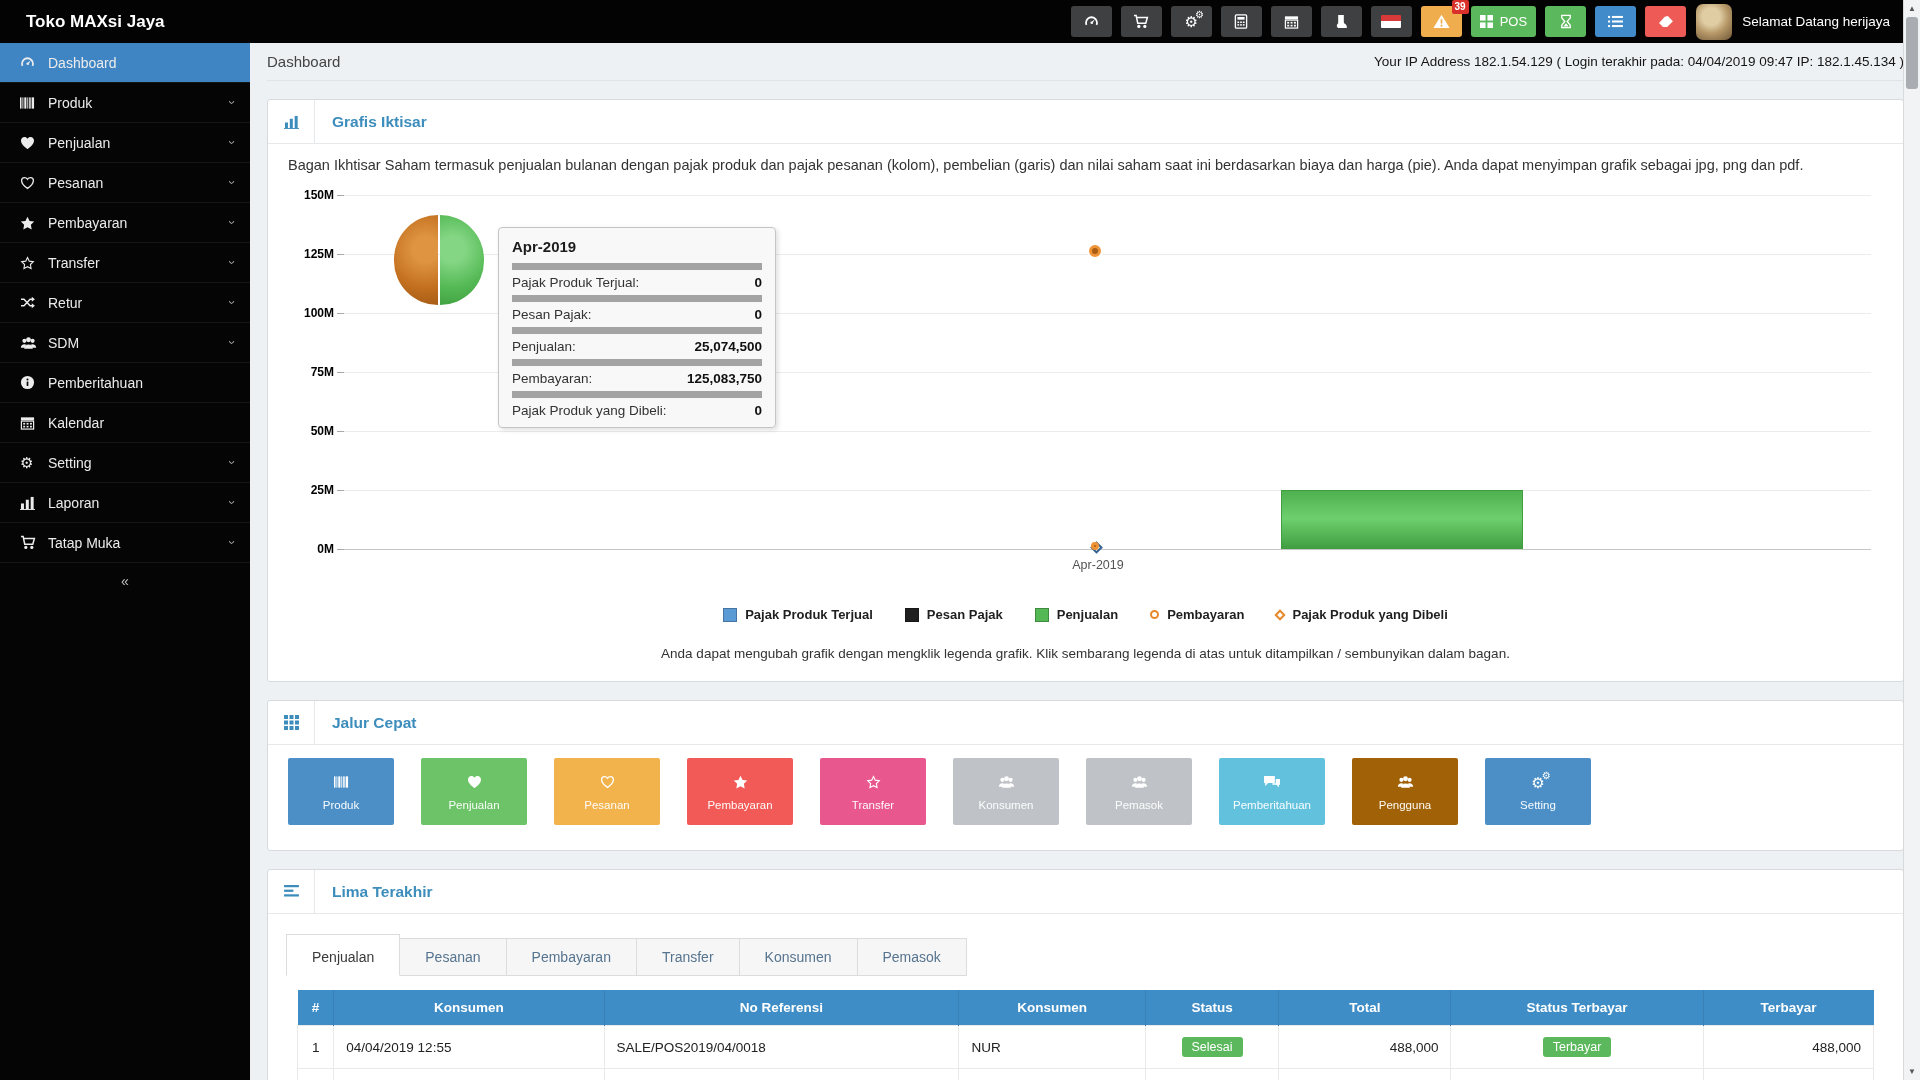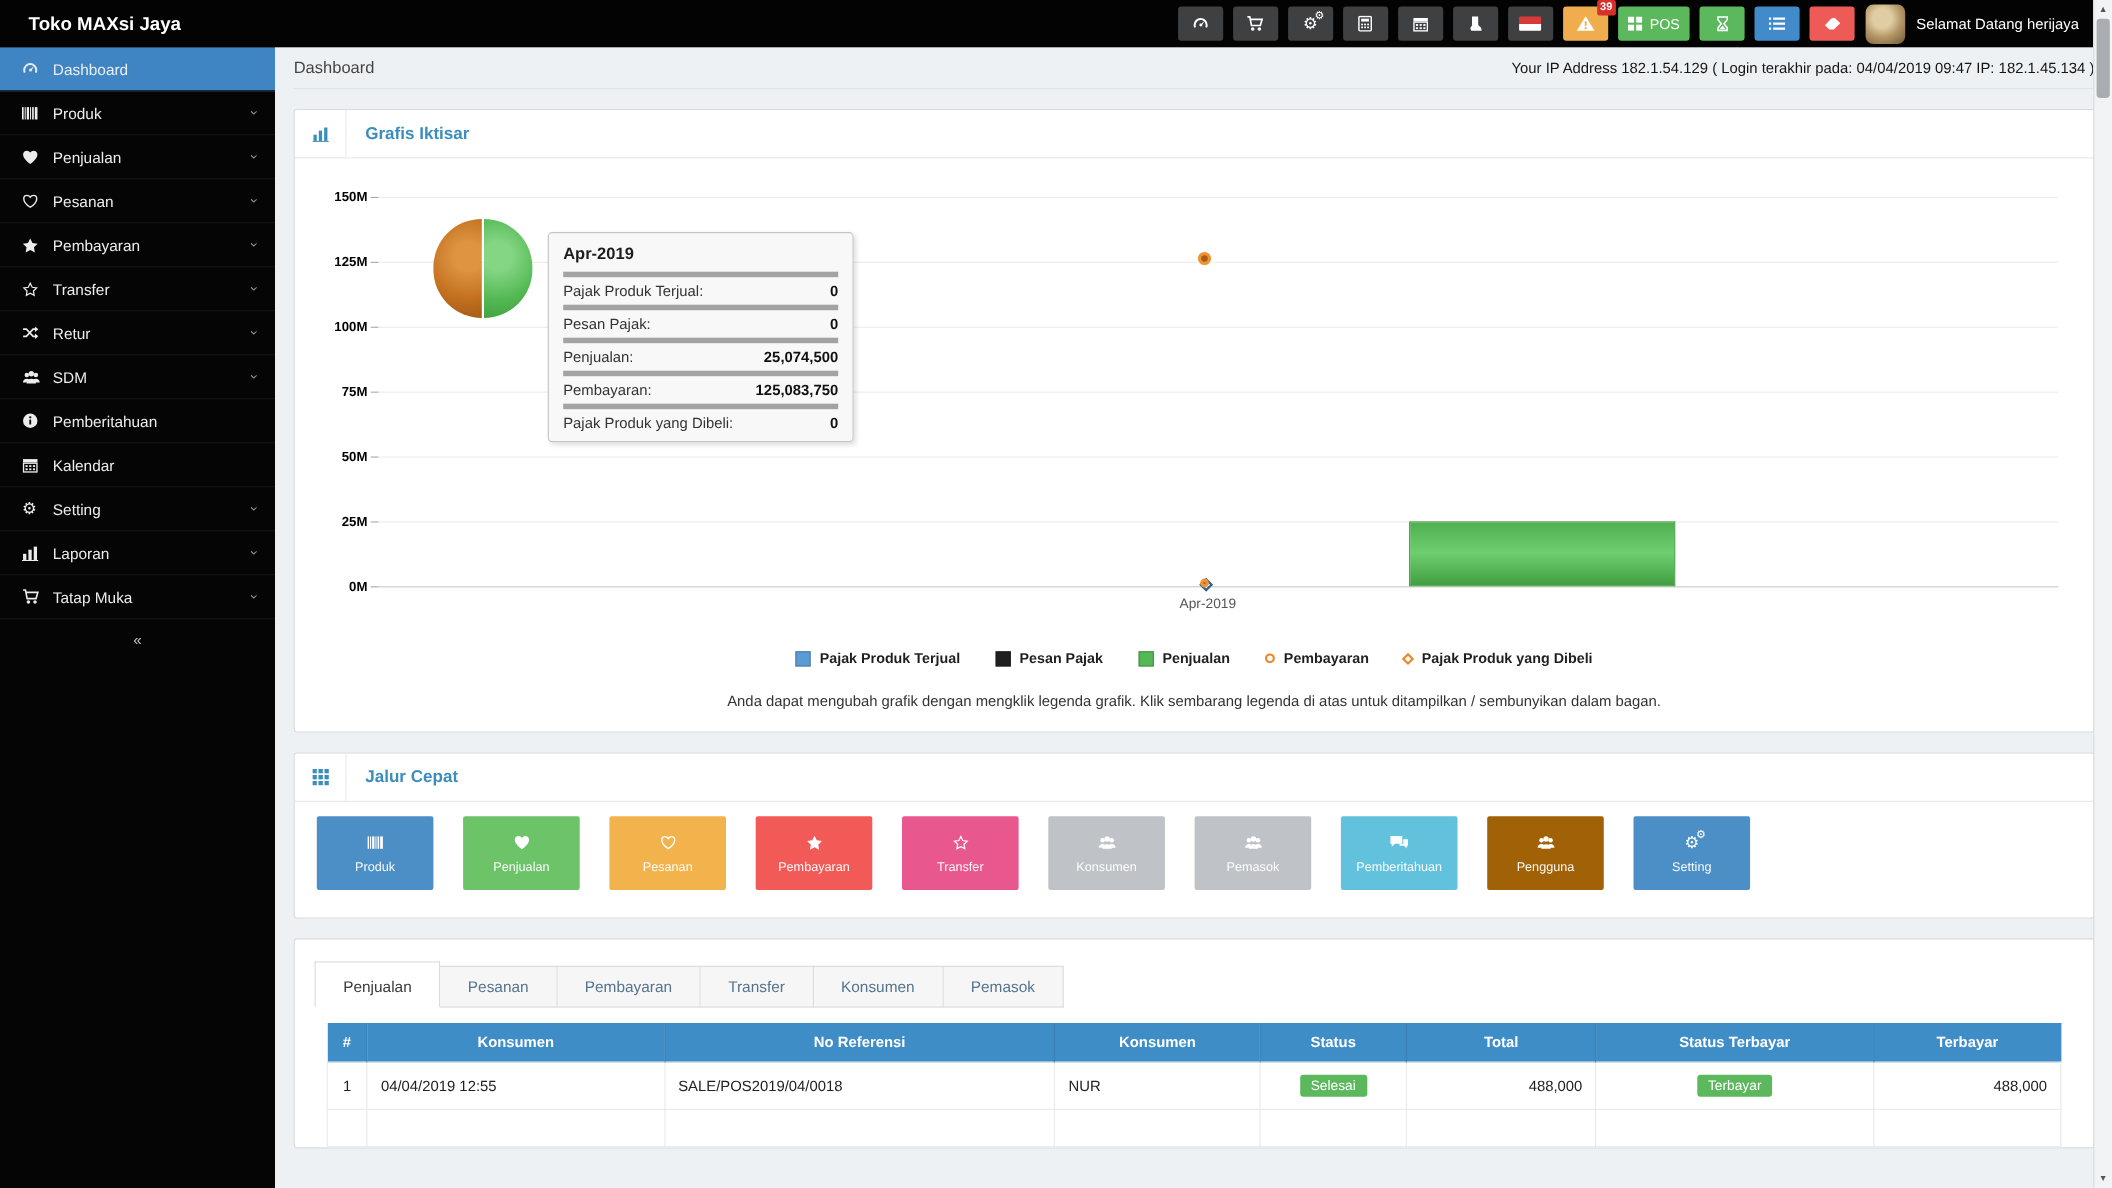--- a/index.html
+++ b/index.html
@@ -67,21 +67,21 @@
   .pie { position:absolute; left:106px; top:30px; width:90px; height:90px; z-index:2; }
   .pie-half { position:absolute; top:0; height:100%; width:49.4%; }
   .pie-left { left:0; border-radius:45px 0 0 45px;
     background:radial-gradient(circle at 72% 38%, #de9440 0 20%, #c3701f 60%, #9c5513 100%); }
   .pie-right { right:0; border-radius:0 45px 45px 0;
     background:radial-gradient(circle at 28% 38%, #84d684 0 20%, #54b954 60%, #3c9a3c 100%); }
   .chart-tooltip { position:absolute; left:210px; top:42px; width:278px; background:rgba(248,248,248,0.97);
     border:1px solid #c5c5c5; border-radius:4px; box-shadow:2px 2px 5px rgba(0,0,0,0.13);
     padding:10px 13px 4px; z-index:3; }
   .chart-tooltip h3 { font-size:15px; color:#1d1d1d; margin-bottom:8px; font-weight:bold; }
-  .trow { display:flex; justify-content:space-between; border-top:5px solid #a3a3a3; padding:5px 0;
+  .trow { display:flex; justify-content:space-between; border-top:7px solid #a3a3a3; padding:5px 0;
     font-size:13.5px; color:#333; }
   .trow b { color:#101010; }
   .marker-circle { position:absolute; width:12px; height:12px; border:3px solid #ef9336; background:#a85c14;
     border-radius:50%; box-shadow:0 0 0 2px rgba(255,255,255,0.65); z-index:2; }
   .bar { position:absolute; width:242px; border:1px solid #3f9e3f;
     background:linear-gradient(180deg,#4eb04e 0%, #6ecf6e 48%, #419f41 100%); }
   .marker-zero-diamond { position:absolute; width:9px; height:9px; border:2px solid #33618f;
     transform:rotate(45deg); z-index:2; }
   .marker-zero-circle { position:absolute; width:8px; height:8px; border:3px solid #ef9336; background:#a85c14;
     border-radius:50%; z-index:3; }
@@ -428,20 +428,21 @@
           <svg width="15" height="14" viewBox="0 0 16 15" fill="currentColor">
             <rect x="1" y="8" width="3.2" height="6"></rect>
             <rect x="6.2" y="4" width="3.2" height="10"></rect>
             <rect x="11.4" y="1" width="3.2" height="13"></rect>
             <rect x="0" y="14" width="16" height="1"></rect>
           </svg>
         </span>
       <span class="panel-title">Grafis Iktisar</span>
     </div>
     <div class="p1-body">
+      <p class="desc">Bagan Ikhtisar Saham termasuk penjualan bulanan dengan pajak produk dan pajak pesanan (kolom), pembelian (garis) dan nilai saham saat ini berdasarkan biaya dan harga (pie). Anda dapat menyimpan grafik sebagai jpg, png dan pdf.</p>
       <div class="chart" id="chart">
           <div class="gridline" style="top: 10px;"></div>
           <div class="ytickmark" style="top: 10px;"></div>
           <div class="ytick" style="top: 3px;">150M</div>
           <div class="gridline" style="top: 69px;"></div>
           <div class="ytickmark" style="top: 69px;"></div>
           <div class="ytick" style="top: 62px;">125M</div>
           <div class="gridline" style="top: 128px;"></div>
           <div class="ytickmark" style="top: 128px;"></div>
           <div class="ytick" style="top: 121px;">100M</div>
@@ -652,20 +653,30 @@
                 <span class="cogs-wrap">⚙<span class="cog-small">⚙</span></span>
               </span>
             </span>
             <span class="ql">Setting</span>
           </div>
         </div>
     </div>
   </section>
 
   <section class="panel">
+    <div class="panel-header">
+      <span class="ph-icon" id="ph3">
+          <svg width="15" height="13" viewBox="0 0 16 14" fill="currentColor">
+            <rect width="16" height="2.4"></rect>
+            <rect y="5" width="10" height="2.4"></rect>
+            <rect y="10" width="16" height="2.4"></rect>
+          </svg>
+        </span>
+      <span class="panel-title">Lima Terakhir</span>
+    </div>
     <div class="p3-body">
       <div class="tabs" id="tabs">
           <div class="tab active">Penjualan</div>
           <div class="tab">Pesanan</div>
           <div class="tab">Pembayaran</div>
           <div class="tab">Transfer</div>
           <div class="tab">Konsumen</div>
           <div class="tab">Pemasok</div>
         </div>
       <table class="recent" id="recent-table">

